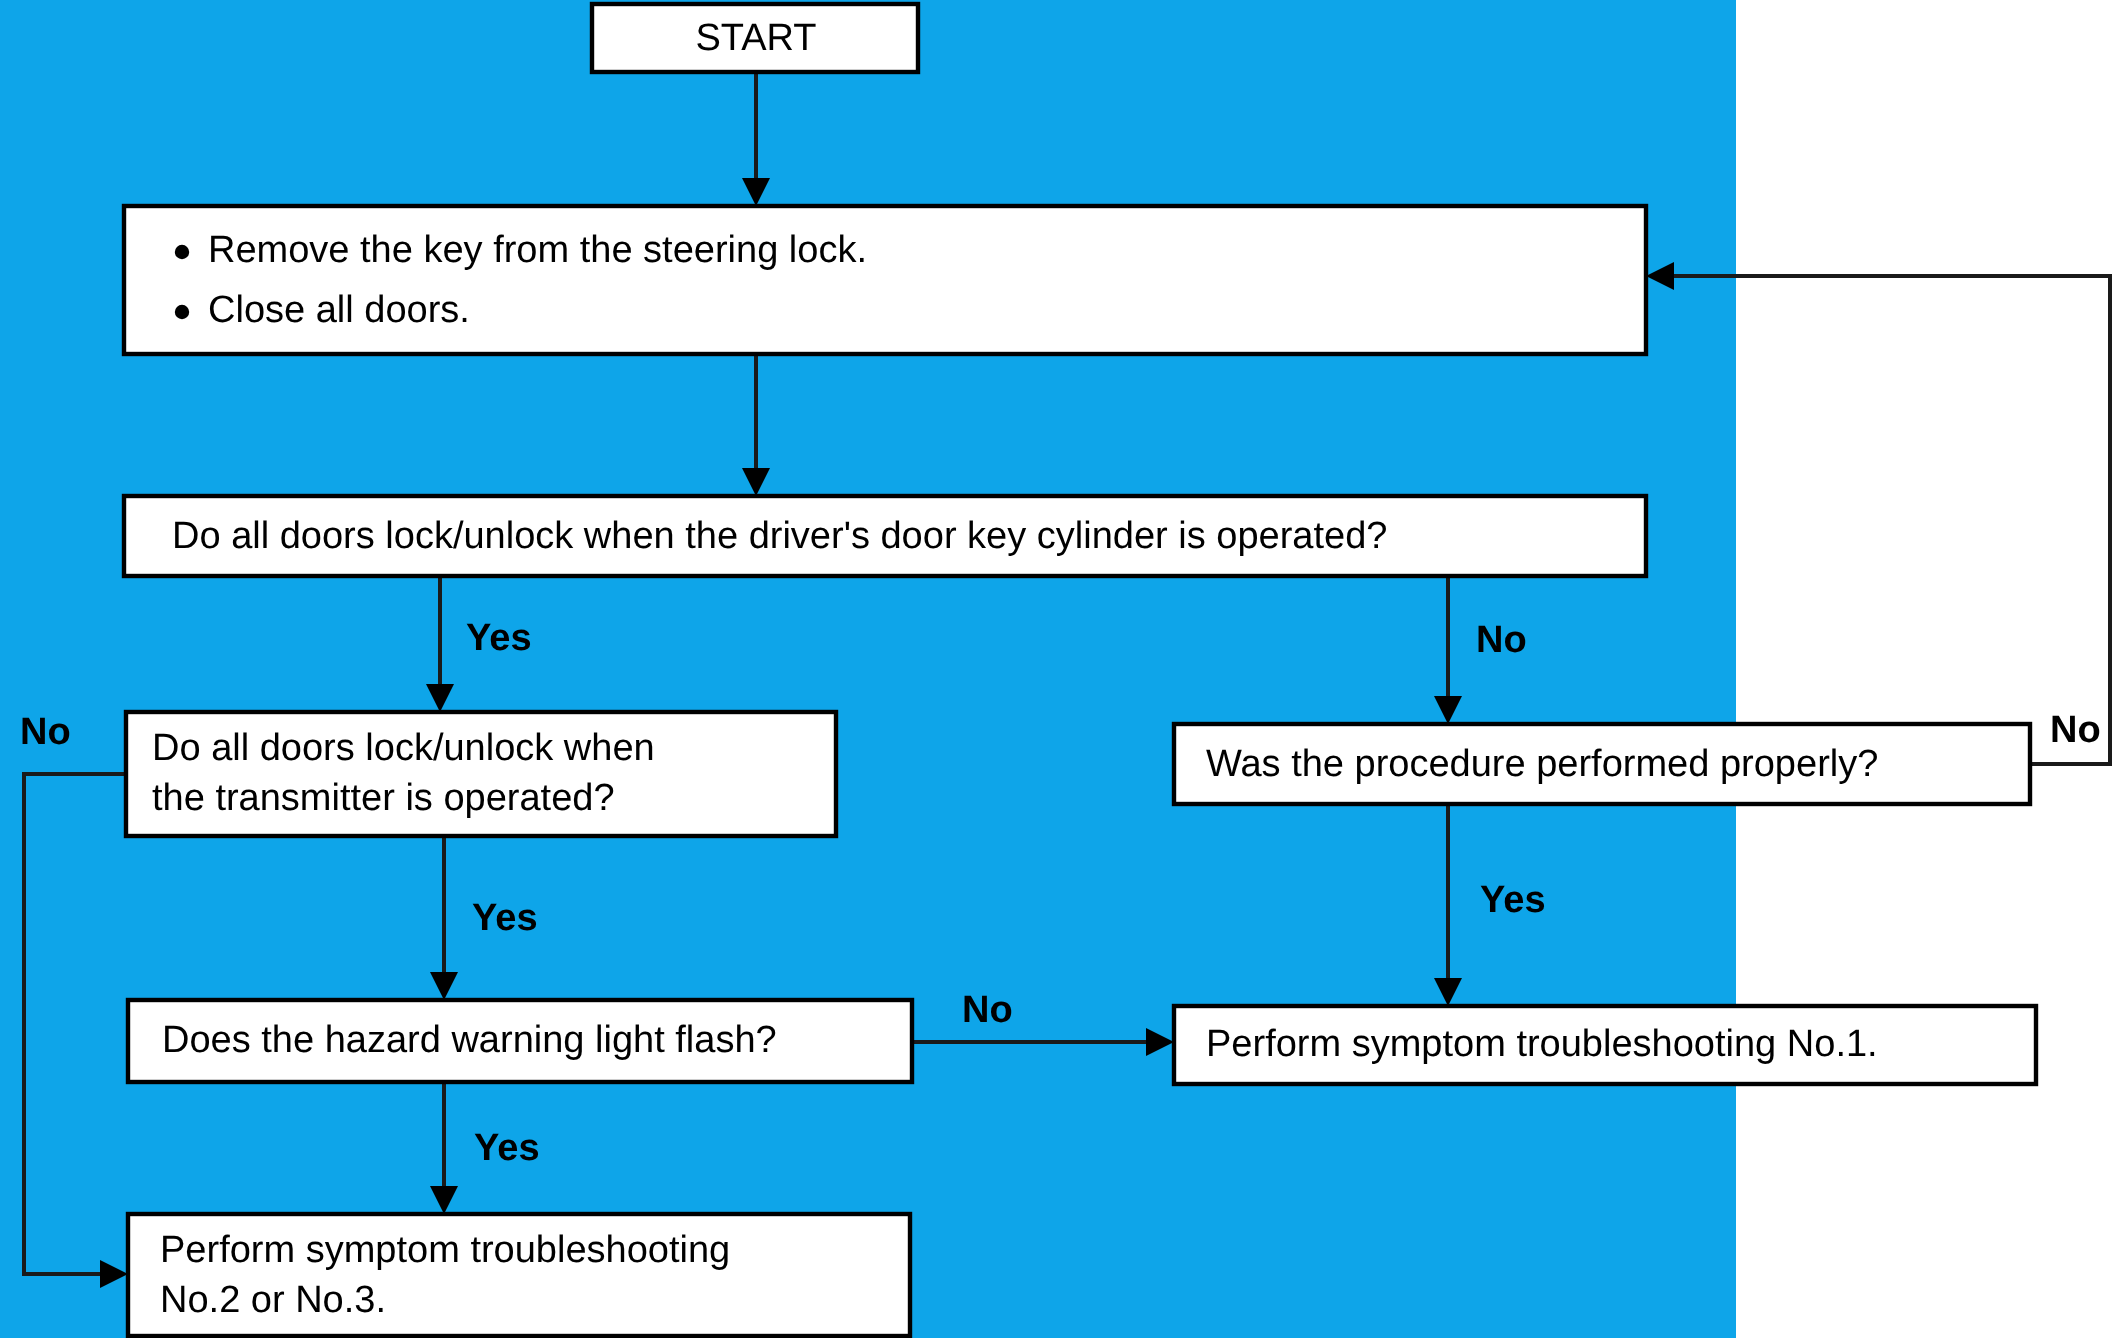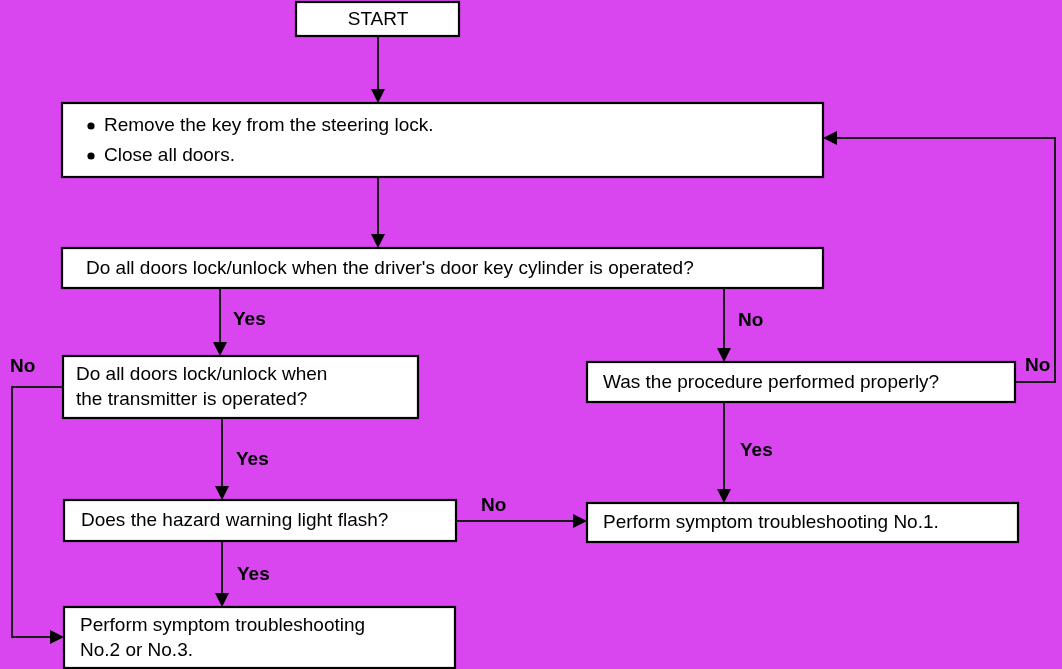--- a/index.html
+++ b/index.html
@@ -8,23 +8,23 @@
     background: #ffffff;
   }
   body {
     width: 1062px;
     height: 669px;
     overflow: hidden;
     font-family: "Liberation Sans", sans-serif;
   }
   #flowchart-root {
     position: relative;
-    width: 1062px;
+    width: 868px;
     height: 669px;
-    background: #d946ef;
+    background: #0ea5e9;
   }
   svg.flow-svg {
     position: absolute;
     top: 0;
     left: 0;
     width: 1062px;
     height: 669px;
     display: block;
   }
   .node-box {

